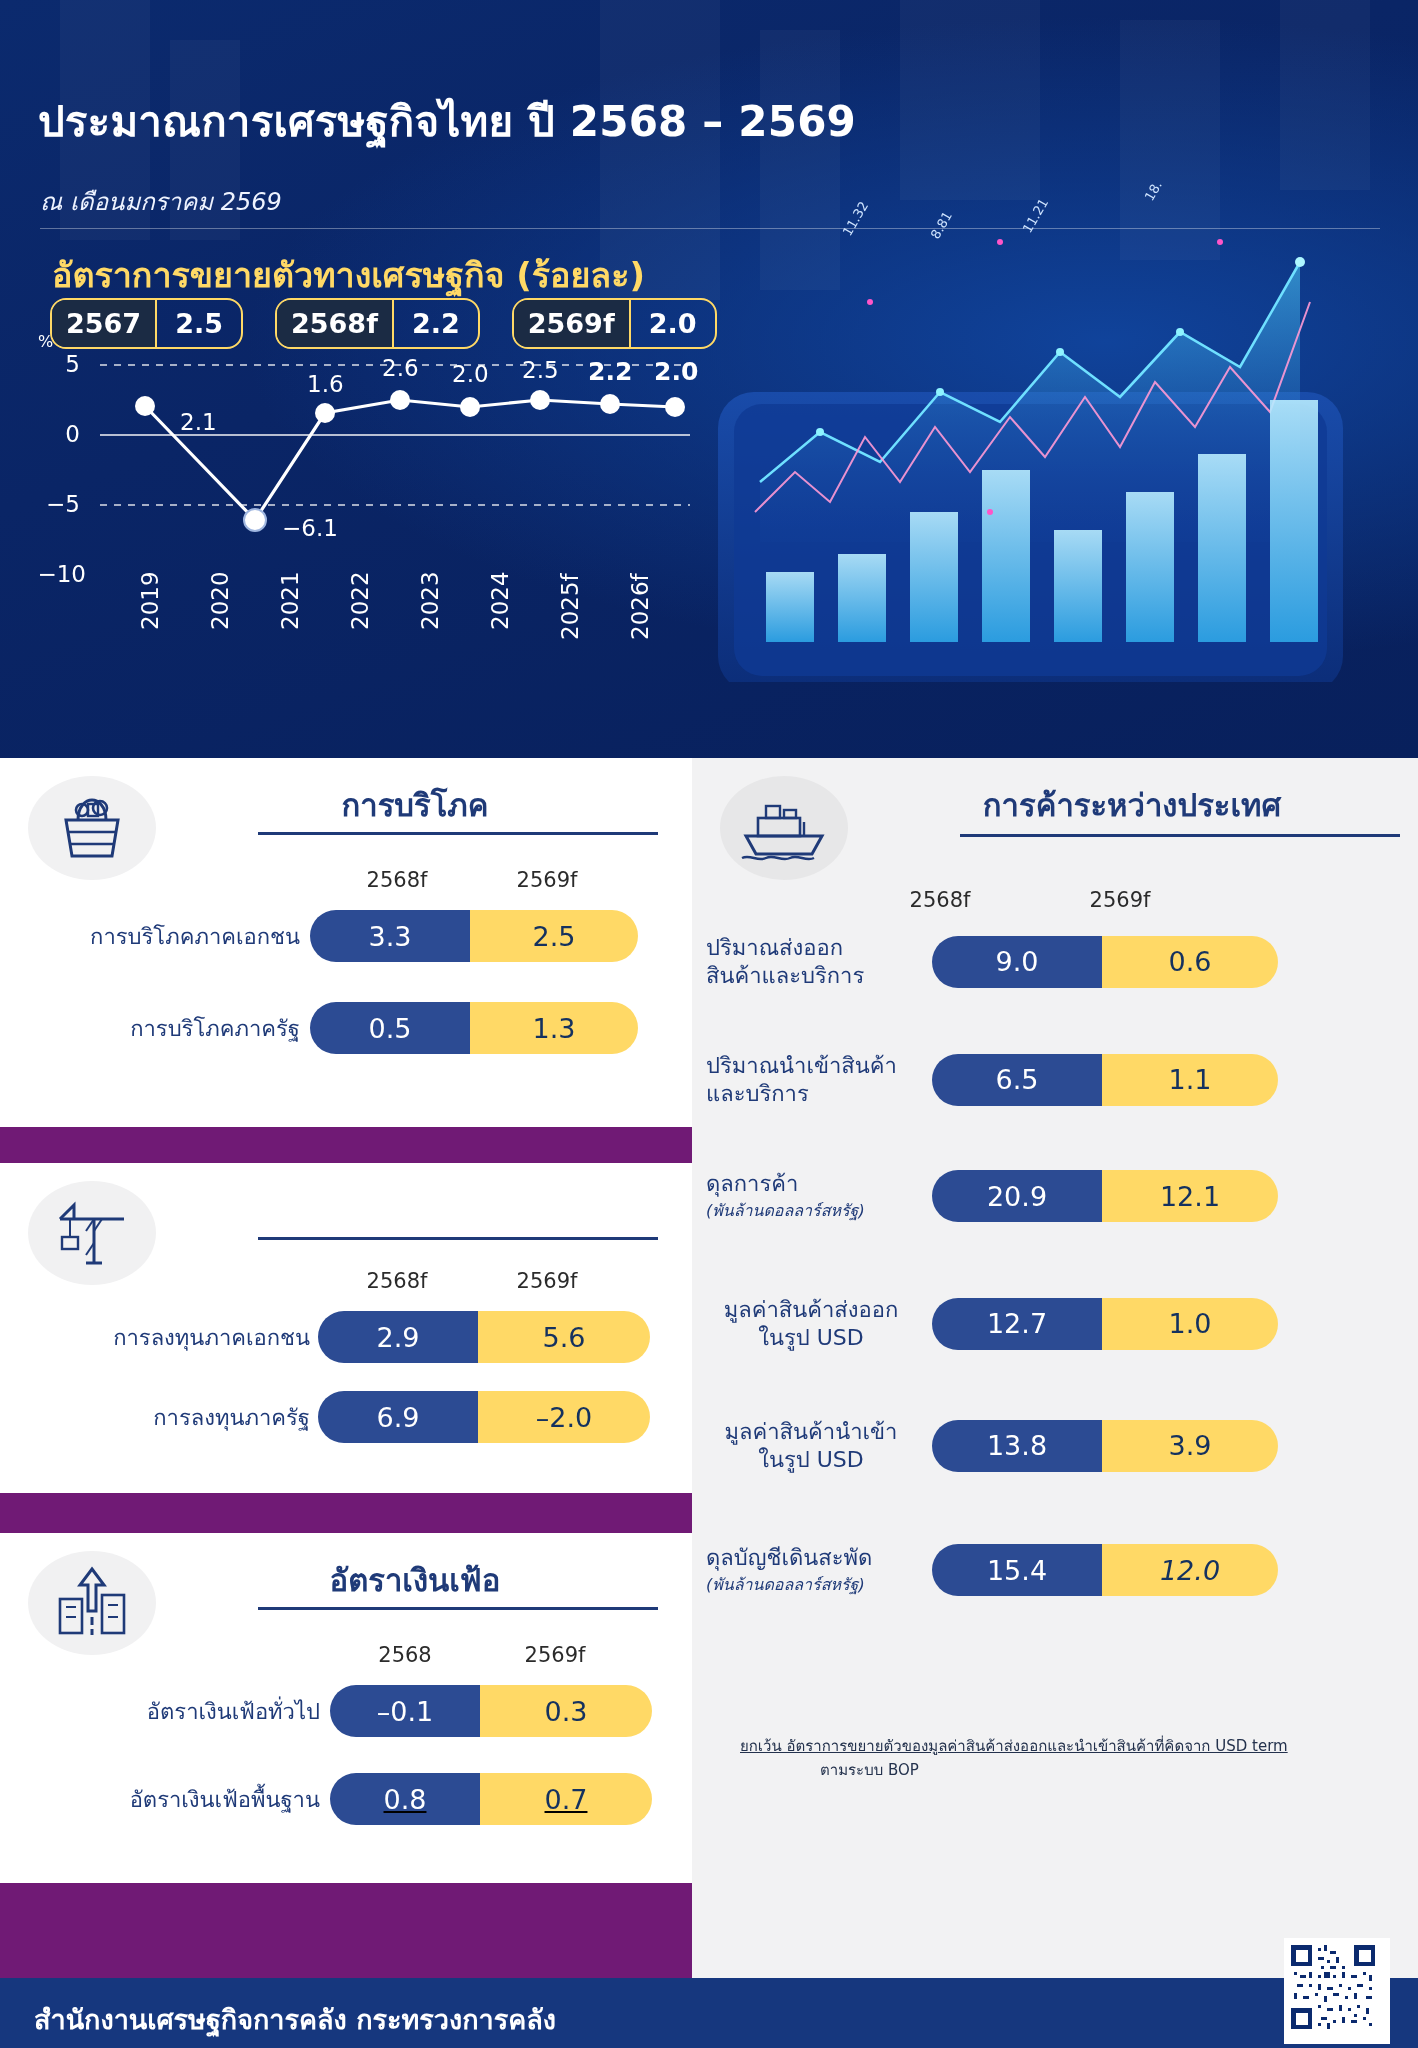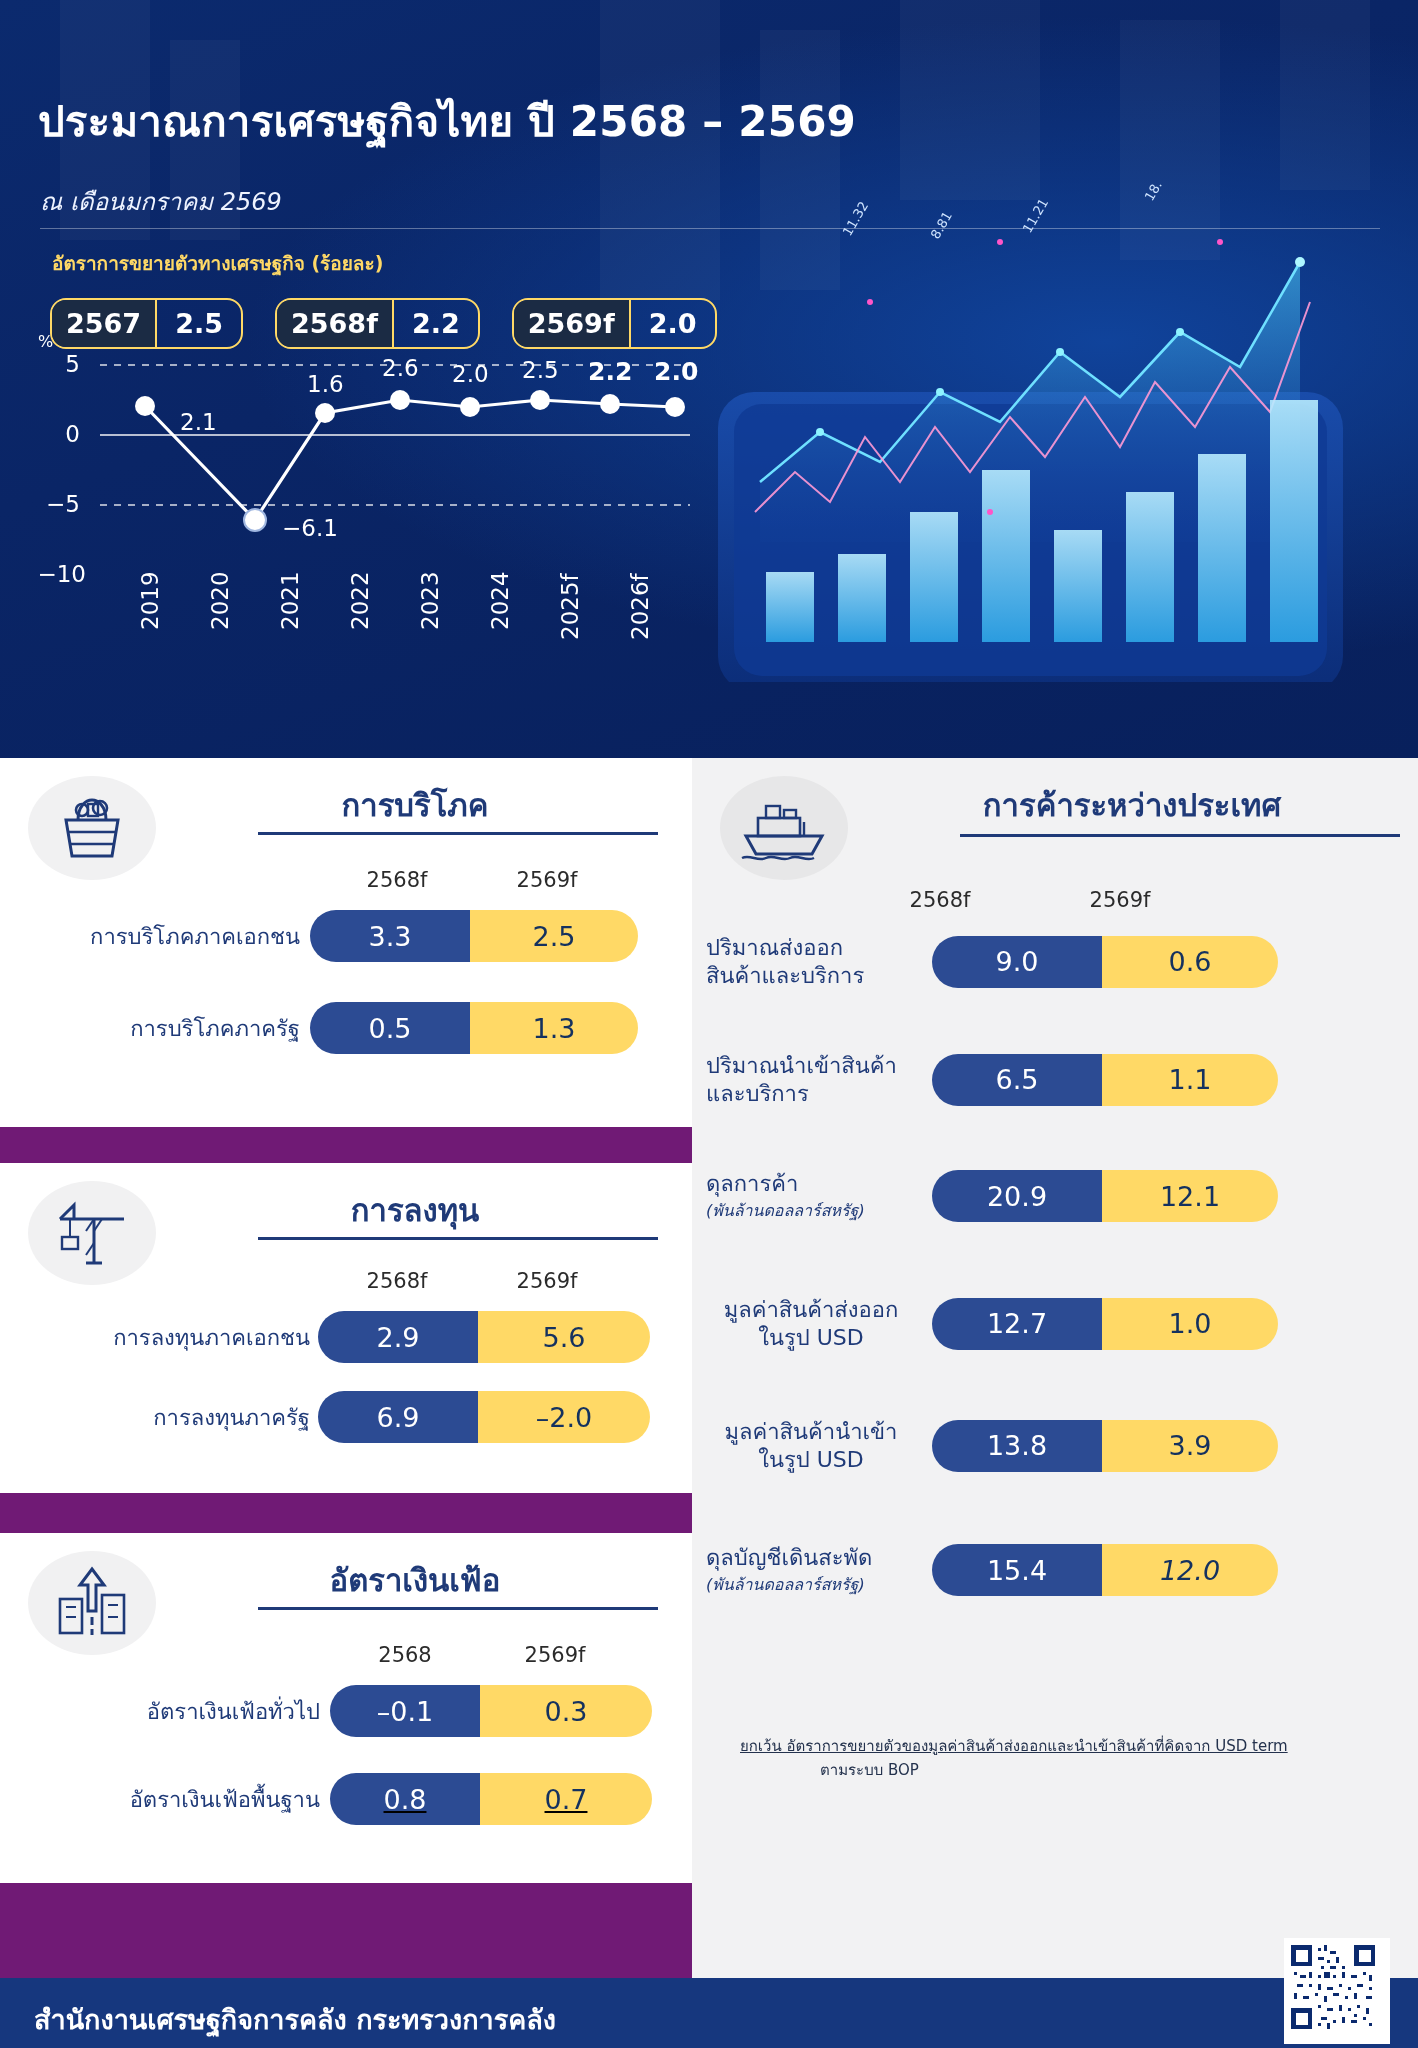--- a/index.html
+++ b/index.html
@@ -24,21 +24,21 @@
   }
   .hero-sub{
     position:absolute;left:40px;top:182px;
     color:#eef3ff;font-size:24px;font-style:italic;
   }
   .rule{
     position:absolute;left:40px;top:228px;width:1340px;height:1px;
     background:rgba(255,255,255,.35);
   }
   .gdp-label{
-    position:absolute;left:52px;top:248px;color:#ffd966;font-size:19px;font-weight:bold;
+    position:absolute;left:52px;top:248px;color:#ffd966;font-size:34px;font-weight:bold;
   }
   .pillrow{position:absolute;left:50px;top:298px;display:flex;gap:32px;}
   .pill{
     display:flex;align-items:stretch;border:2px solid #ffd966;border-radius:16px;overflow:hidden;height:47px;
   }
   .pill .yr{
     background:#1b2b44;color:#ffffff;font-size:27px;font-weight:bold;
     padding:0 14px;display:flex;align-items:center;
   }
   .pill .vl{
@@ -271,21 +271,20 @@
             <polyline points="10,22 24,8 24,22" stroke="#1f3a78" stroke-width="3" fill="none"></polyline>
             <line x1="44" y1="22" x2="44" y2="66" stroke="#1f3a78" stroke-width="3"></line>
             <line x1="36" y1="66" x2="52" y2="66" stroke="#1f3a78" stroke-width="3"></line>
             <line x1="44" y1="22" x2="36" y2="34" stroke="#1f3a78" stroke-width="2"></line>
             <line x1="44" y1="34" x2="52" y2="22" stroke="#1f3a78" stroke-width="2"></line>
             <line x1="44" y1="46" x2="36" y2="58" stroke="#1f3a78" stroke-width="2"></line>
             <line x1="20" y1="22" x2="20" y2="40" stroke="#1f3a78" stroke-width="2"></line>
             <rect x="12" y="40" width="16" height="12" fill="none" stroke="#1f3a78" stroke-width="2.4"></rect>
           </svg>
         </div>
-        <div class="pnl-title">การลงทุน</div>
         <div class="pnl-uline"></div>
       </div>
       <div class="hdrs" style="left:322px;top:106px;width:330px;">
         <span style="width:150px;text-align:center;">2568f</span>
         <span style="width:150px;text-align:center;">2569f</span>
       </div>
       <div class="row" style="left:20px;top:148px;width:650px;">
         <span class="rlabel" style="width:290px;">การลงทุนภาคเอกชน</span>
         <span class="bar" style="margin-left:8px;">
           <span class="bblue" style="width:160px;">2.9</span>

